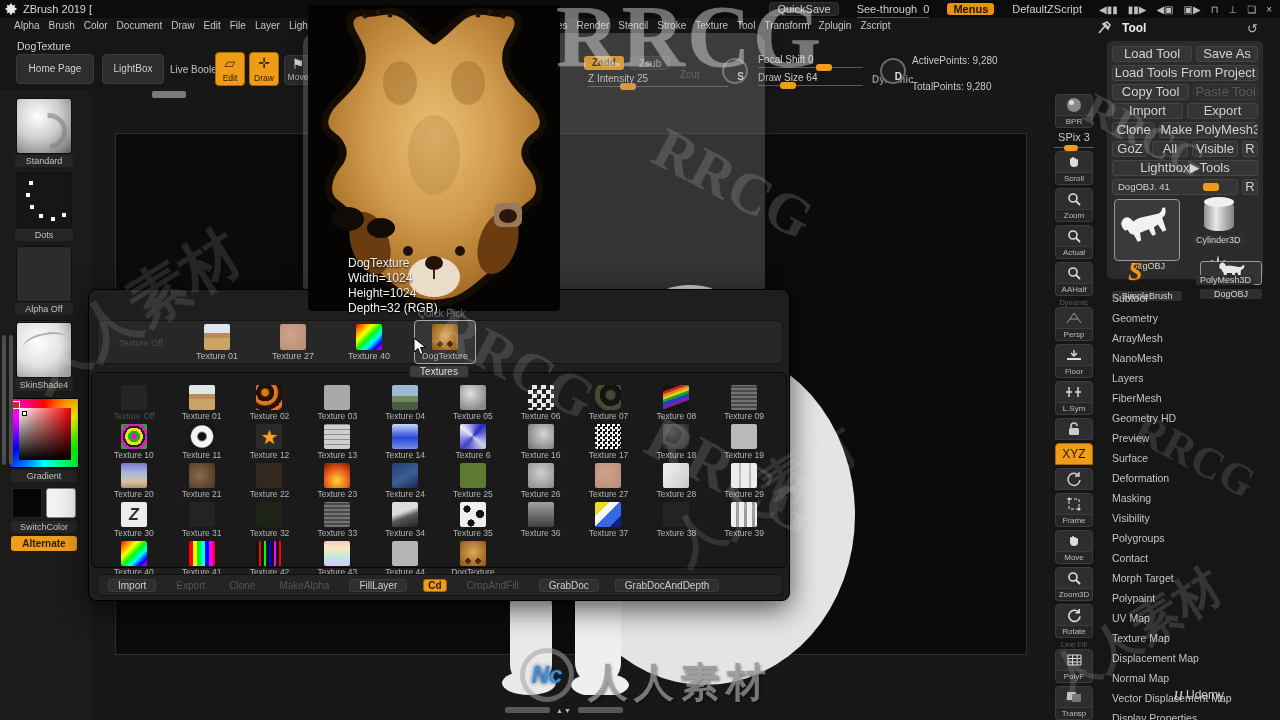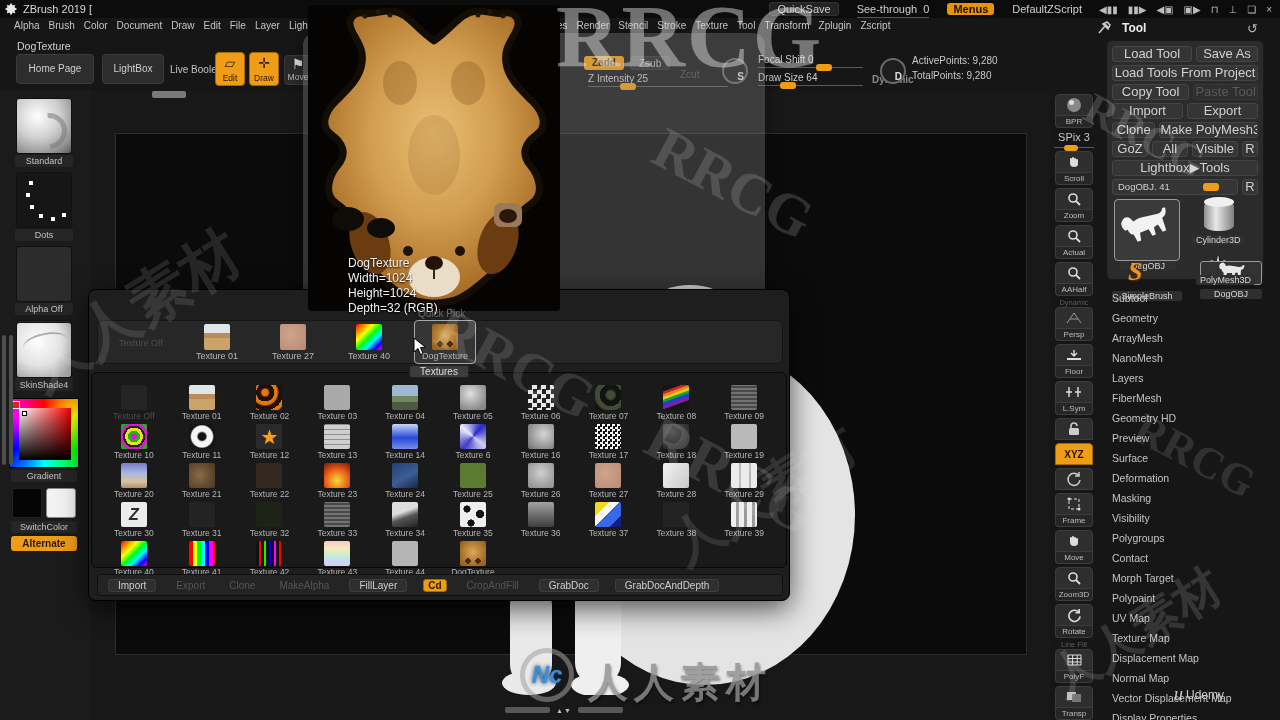--- a/index.html
+++ b/index.html
@@ -319,21 +319,21 @@
     </div>
     <div class="slider" style="left:758px;top:20px;width:105px;">
       <span>Draw Size 64</span>
       <span class="track"></span><span class="handle" style="left:22px;"></span>
     </div>
     <span id="dynamic-label" style="left:872px;top:22px;">Dynamic</span>
     <div class="round-badge" style="left:880px;top:6px;">
         <span>D</span>
       </div>
     <span class="points-text" style="left:912px;top:3px;">ActivePoints: 9,280</span>
-    <span class="points-text" style="left:912px;top:18px;">TotalPoints: 9,280</span>
+    <span class="points-text" style="left:912px;top:29px;">TotalPoints: 9,280</span>
   </div>
 
   <div id="left-tray">
     <div class="tray-item" style="top:8px;">
       <div class="tray-thumb th-sphere"></div>
       <div class="tray-label">Standard</div>
     </div>
     <div class="tray-item" style="top:82px;">
       <div class="tray-thumb th-dots"></div>
       <div class="tray-label">Dots</div>
@@ -757,21 +757,21 @@
       </div>
       <div class="strip-item">
         <div class="strip-icon">
           <svg width="12" height="14" viewBox="0 0 12 14">
             <rect x="1" y="6" width="10" height="7" rx="1.5" fill="#ccc"></rect>
             <path d="M3 6 V4 a3 3 0 0 1 6 0" fill="none" stroke="#ccc" stroke-width="1.6"></path>
           </svg>
         </div>
       </div>
       <div class="strip-item strip-accent">
-        <div class="strip-icon" style="font-size: 10px; font-weight: bold; text-align: right;">XYZ</div>
+        <div class="strip-icon" style="font-size: 12px; font-weight: normal; text-align: right;">XYZ</div>
       </div>
       <div class="strip-item">
         <div class="strip-icon">
           <svg width="16" height="16" viewBox="0 0 16 16">
             <path d="M13 5 a6 6 0 1 0 1 4" fill="none" stroke="#ccc" stroke-width="1.5"></path>
             <path d="M13 1 v4 h-4" fill="none" stroke="#ccc" stroke-width="1.5"></path>
           </svg>
         </div>
       </div>
       <div class="strip-item">

